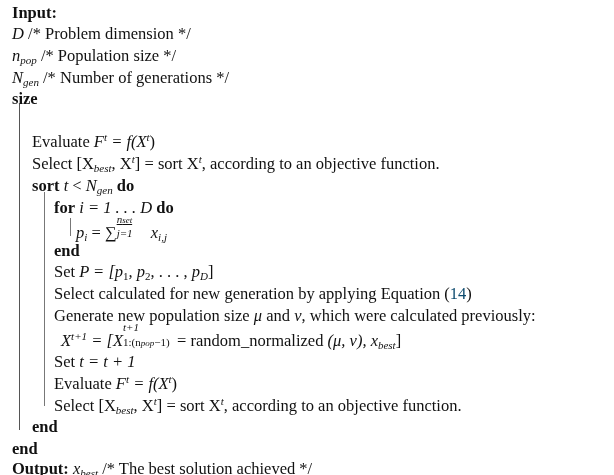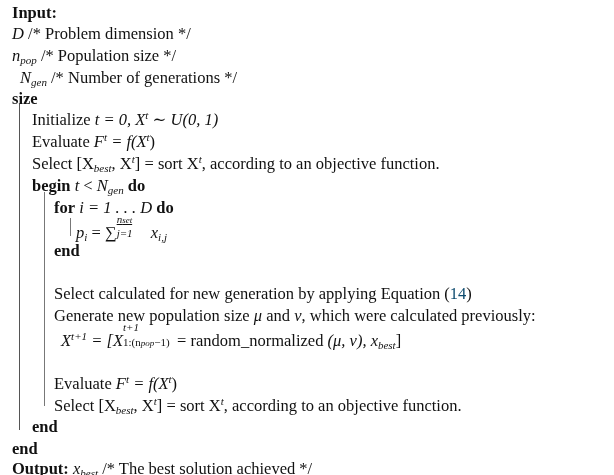--- a/index.html
+++ b/index.html
@@ -32,69 +32,72 @@
   </div>
 
   <div class="line" style="left:12px; top:24px;">
     <span class="m">D</span>&nbsp;<span class="comment">/* Problem dimension */</span>
   </div>
 
   <div class="line" style="left:12px; top:46px;">
     <span class="m">n</span><sub class="m">pop</sub>&nbsp;<span class="comment">/* Population size */</span>
   </div>
 
-  <div class="line" style="left:20px; top:68px;">
+  <div class="line" style="left:12px; top:68px;">
     <span class="m">N</span><sub class="m">gen</sub>&nbsp;<span class="comment">/* Number of generations */</span>
   </div>
 
   <div class="line" style="left:12px; top:89px;">
     <span class="kw">size</span>
   </div>
 
-  <div class="line" style="left:32px; top:110px;">
-    <span>Initialize </span><span class="m">t = 0, X</span><sup class="m">t</sup><span class="m"> ∼ U(0, 1)</span>
-  </div>
 
   <div class="line" style="left:32px; top:132px;">
     <span>Evaluate </span><span class="m">F</span><sup class="m">t</sup><span class="m"> = f(X</span><sup class="m">t</sup><span>)</span>
   </div>
 
   <div class="line" style="left:32px; top:154px;">
     <span>Select [X</span><sub class="m">best</sub><span>, X</span><sup class="m">t</sup><span>] = sort X</span><sup class="m">t</sup><span>, according to an objective function.</span>
   </div>
 
   <div class="line" style="left:32px; top:176px;">
-    <span class="kw">begin</span>&nbsp;<span class="m">t</span><span> &lt; </span><span class="m">N</span><sub class="m">gen</sub>&nbsp;<span class="kw">do</span>
+    <span class="kw">sort</span>&nbsp;<span class="m">t</span><span> &lt; </span><span class="m">N</span><sub class="m">gen</sub>&nbsp;<span class="kw">do</span>
   </div>
 
   <div class="line" style="left:54px; top:198px;text-align:right;">
     <span class="kw">for</span><span class="m"> i = 1 . . . D </span><span class="kw">do</span>
   </div>
 
   <div class="line" style="left:76px; top:220px;">
     <span class="m">p</span><sub class="m">i</sub><span> = ∑</span><span style="display:inline-block; position:relative; width:30px; height:18px;"><sup class="m" style="position:absolute; left:0; top:-1px;text-decoration:underline;"><span>n</span><span class="sub2">set</span></sup><sub class="m" style="position:absolute; left:0; top:13px;">j=1</sub></span><span class="m"> x</span><sub class="m">i,j</sub>
   </div>
 
   <div class="line" style="left:54px; top:241px;">
     <span class="kw">end</span>
   </div>
 
+  <div class="line" style="left:54px; top:262px;">
+    <span>Set </span><span class="m">P = [p</span><sub>1</sub><span class="m">, p</span><sub>2</sub><span>, . . . , </span><span class="m">p</span><sub class="m">D</sub><span>]</span>
+  </div>
 
   <div class="line" style="left:54px; top:284px;">
     <span>Select calculated for new generation by applying Equation (</span><span class="link">14</span><span>)</span>
   </div>
 
   <div class="line" style="left:54px; top:306px;">
     <span>Generate new population size </span><span class="m">μ</span><span> and </span><span class="m">ν</span><span>, which were calculated previously:</span>
   </div>
 
   <div class="line" style="left:61px; top:328px;">
     <span class="m">X</span><sup class="m">t+1</sup><span class="m"> = [X</span><span style="display:inline-block; position:relative; width:50px; height:18px;"><sup class="m" style="position:absolute; left:0; top:-1px;">t+1</sup><sub style="position:absolute; left:0; top:14px; white-space:nowrap;"><span>1:(n</span><span class="sub2 m">pop</span><span>−1)</span></sub></span><span> = random_normalized </span><span class="m">(μ, ν), x</span><sub class="m">best</sub><span>]</span>
   </div>
 
+  <div class="line" style="left:54px; top:352px;">
+    <span>Set </span><span class="m">t = t + 1</span>
+  </div>
 
   <div class="line" style="left:54px; top:374px;">
     <span>Evaluate </span><span class="m">F</span><sup class="m">t</sup><span class="m"> = f(X</span><sup class="m">t</sup><span>)</span>
   </div>
 
   <div class="line" style="left:54px; top:396px;">
     <span>Select [X</span><sub class="m">best</sub><span>, X</span><sup class="m">t</sup><span>] = sort X</span><sup class="m">t</sup><span>, according to an objective function.</span>
   </div>
 
   <div class="line" style="left:32px; top:417px;">

